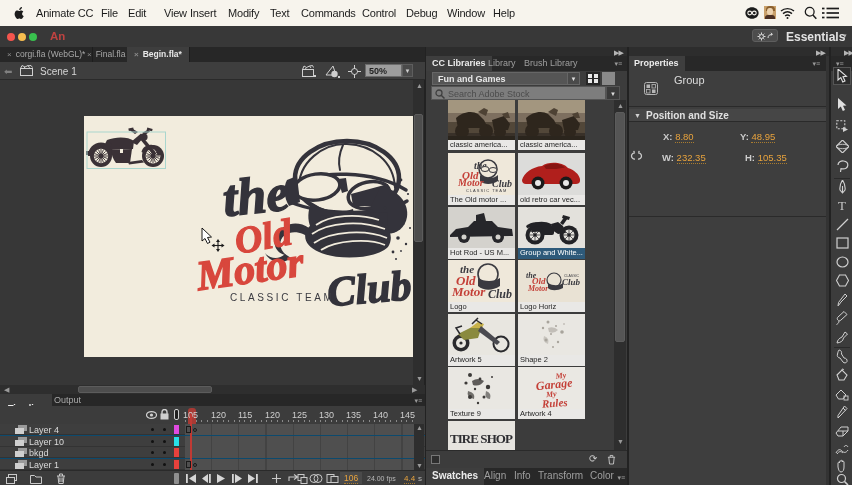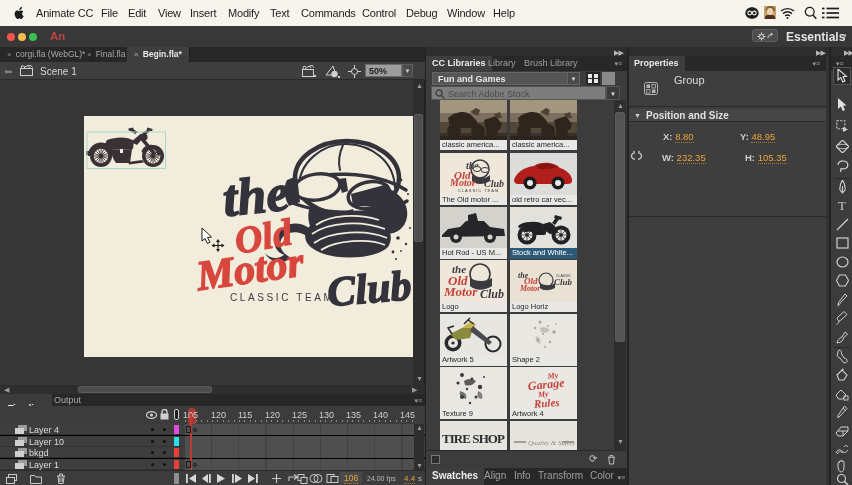--- a/index.html
+++ b/index.html
@@ -41,21 +41,21 @@
   
   .sb { background:#2e2e2e; }
   .sbthumb { position:absolute; background:#4d4d4d; border:1px solid #5c5c5c; border-radius:2px; }
   .arrow { position:absolute; color:#9a9a9a; font-size:7px; }
 
   
   #tl-tabs { left:0; top:394px; width:426px; height:12px; background:#272727;
     font-size:9px; color:#a9a9a9; }
   #tl-head { left:0; top:406px; width:426px; height:18px; background:#3c3c3c;
     color:#cfcfcf; }
-  #tl-rows { left:0; top:424px; width:426px; height:46px; background:#000000; }
+  #tl-rows { left:0; top:424px; width:426px; height:46px; background:#0c4a6e; }
   .trow { position:absolute; left:0; width:426px; height:11px; background:#3e3e3e;
     border-bottom:1px solid #333; }
   .trow .nm { position:absolute; left:29px; top:1px; font-size:9px; color:#dadada; }
   .dot { position:absolute; top:4px; width:3px; height:3px; border-radius:50%; background:#111; }
   .sw { position:absolute; left:174px; top:1px; width:5px; height:9px; }
   .fr { position:absolute; left:185px; top:0; width:229px; height:11px; background:#4f4f4f;
     background-image:repeating-linear-gradient(90deg, transparent 0 26px, #434343 26px 27.2px); }
   .kf { position:absolute; left:186px; top:2px; width:5px; height:7px; border:1px solid #1a1a1a; background:#4f4f4f; z-index:2; }
   .ko { position:absolute; top:4px; width:4px; height:4px; border:1px solid #1a1a1a; border-radius:50%; background:#4f4f4f; z-index:2; }
   #tl-foot { left:0; top:470px; width:426px; height:15px; background:#3c3c3c;
@@ -87,21 +87,21 @@
 <div id="app">
 
   <div id="menubar" class="abs">
     <svg class="abs" style="left:14px;top:7px" width="11" height="13" viewBox="0 0 11 13">
       <path fill="#1c1c1c" d="M7.2 2.1c.5-.6.9-1.5.7-2.1-.7 0-1.5.5-2 1.1-.4.5-.8 1.4-.7 2 .8.1 1.5-.4 2-1z"></path>
       <path fill="#1c1c1c" d="M8.1 6.9c0-1.4 1.1-2.1 1.2-2.2-.7-1-1.7-1.1-2-1.1-.9-.1-1.7.5-2.1.5-.4 0-1.1-.5-1.8-.5-.9 0-1.8.5-2.3 1.4-1 1.7-.3 4.2.7 5.6.5.7 1 1.4 1.8 1.4.7 0 1-.5 1.8-.5s1.1.5 1.8.5c.8 0 1.3-.7 1.7-1.4.6-.8.8-1.6.8-1.6s-1.6-.6-1.6-2.1z"></path>
     </svg>
     <span class="mi b" style="left:36px">Animate CC</span>
     <span class="mi" style="left:101px">File</span>
     <span class="mi" style="left:128px">Edit</span>
-    <span class="mi" style="left:158px">View</span>
+    <span class="mi" style="left:164px">View</span>
     <span class="mi" style="left:190px">Insert</span>
     <span class="mi" style="left:228px">Modify</span>
     <span class="mi" style="left:270px">Text</span>
     <span class="mi" style="left:301px">Commands</span>
     <span class="mi" style="left:362px">Control</span>
     <span class="mi" style="left:406px">Debug</span>
     <span class="mi" style="left:447px">Window</span>
     <span class="mi" style="left:493px">Help</span>
 
     <svg class="abs" style="left:745px;top:7px" width="14" height="12" viewBox="0 0 14 12">
@@ -498,21 +498,21 @@
 
     <div class="abs" style="left:5px;top:30px;width:175px;height:14px;background:#7d7d7d;border:1px solid #555">
       <svg class="abs" style="left:3px;top:2px" width="10" height="10" viewBox="0 0 10 10">
         <circle cx="4" cy="4" r="3" fill="none" stroke="#3f3f3f" stroke-width="1.3"></circle>
         <line x1="6.2" y1="6.2" x2="9.5" y2="9.5" stroke="#3f3f3f" stroke-width="1.5"></line>
       </svg>
       <span class="abs" style="left:16px;top:2px;font-size:9px;color:#4c4c4c">Search Adobe Stock</span>
     </div>
     <div class="abs" style="left:180px;top:30px;width:14px;height:14px;background:#3a3a3a;border:1px solid #555;color:#ddd;font-size:6px;text-align:center;line-height:14px">▼</div>
 
-    <div id="grid" class="abs" style="left:8px;top:44px;width:162px;height:350px;overflow:hidden">
+    <div id="grid" class="abs" style="left:16px;top:44px;width:162px;height:350px;overflow:hidden">
 
       <div class="cell" style="left:6px;top:0;height:39.5px;background:linear-gradient(#a3967f 0 32%, #7d6f5f 32% 56%, #524739 56% 82%, #393129 82%)">
         <svg width="67" height="40" viewBox="0 0 67 40">
           <g fill="#2e261d">
             <circle cx="14" cy="31" r="7"></circle>
               <circle cx="38" cy="31" r="7"></circle>
             <path d="M8 18 C14 12 24 10 30 14 L36 20 L40 28 L10 28 Z"></path>
             <path d="M30 12 L36 8 L40 10 L38 16 Z" fill="#4e4234"></path>
             <circle cx="52" cy="32" r="6"></circle>
             <path d="M44 20 L56 16 L62 24 L60 30 L46 30 Z"></path>
@@ -598,21 +598,21 @@
           <path d="M12 18 C18 14 27 13.5 33 17 L36 24 L14 25 Z"></path>
           <path d="M33 17 L40 15 L45 19 L48 26 L40 27 L34 23 Z"></path>
           <path d="M42 16 L47 9 L50 11 L45 18 Z"></path>
           <path d="M45 8 L52 10 L51 13 L44 11 Z"></path>
           <path d="M8 19 C12 15 20 14 24 17 L24 19 L9 21 Z"></path>
           <rect x="24" y="21" width="12" height="7" rx="2"></rect>
             </g>
         </svg>
       </div>
       <div class="cl" style="left:6px;top:148px">Hot Rod - US M...</div>
-      <div class="cl" style="left:76px;top:148px;background:#2e5a7a;color:#fff">Stock and White...</div>
+      <div class="cl" style="left:76px;top:148px;background:#2e5a7a;color:#fff">Group and White...</div>
 
       <div class="cell" style="left:6px;top:160px;height:41.5px;background:#efe8da">
         <svg width="67" height="42" viewBox="0 0 67 42">
           <text x="12" y="13" font-family="Liberation Serif" font-style="italic" font-weight="bold" font-size="11" fill="#3a3a40">the</text>
           <circle cx="40" cy="14" r="10" fill="none" stroke="#3a3a40" stroke-width="1.6"></circle>
           <path d="M30 18 C36 22 46 22 52 18 L52 26 C44 31 36 31 30 26 Z" fill="#3a3a40"></path>
           <text x="8" y="25" font-family="Liberation Serif" font-style="italic" font-weight="bold" font-size="13" fill="#c44038">Old</text>
           <text x="4" y="36" font-family="Liberation Serif" font-style="italic" font-weight="bold" font-size="13" fill="#c44038">Motor</text>
           <text x="40" y="38" font-family="Liberation Serif" font-style="italic" font-weight="bold" font-size="12" fill="#3a3a40">Club</text>
         </svg>
@@ -691,27 +691,20 @@
         </svg>
       </div>
       <div class="cl" style="left:6px;top:308.5px">Texture 9</div>
       <div class="cl" style="left:76px;top:308.5px">Artwork 4</div>
 
       <div class="cell" style="left:6px;top:320.5px;height:29.5px;background:#e6e4df">
         <svg width="67" height="30" viewBox="0 0 67 30">
           <text x="2" y="22" font-family="Liberation Serif" font-weight="bold" font-size="13" fill="#2e2e32" textLength="63">TIRE SHOP</text>
         </svg>
       </div>
-      <div class="cell" style="left:76px;top:320.5px;height:29.5px;background:#e6e4df">
-        <svg width="67" height="30" viewBox="0 0 67 30">
-          <line x1="4" y1="21" x2="16" y2="21" stroke="#8a8880" stroke-width="1.5"></line>
-          <text x="18" y="24" font-family="Liberation Serif" font-style="italic" font-size="7" fill="#8a8880">Quality &amp; Safety</text>
-          <line x1="52" y1="21" x2="64" y2="21" stroke="#8a8880" stroke-width="1.5"></line>
-        </svg>
-      </div>
     </div>
 
     <div class="abs sb" style="left:188px;top:44px;width:12px;height:350px"></div>
     <span class="arrow" style="left:191px;top:46px">▲</span>
     <div class="sbthumb" style="left:189px;top:56px;width:10px;height:230px;background:#555"></div>
     <span class="arrow" style="left:191px;top:382px">▼</span>
 
     <div class="abs" style="left:0;top:394px;width:202px;height:18px;background:#3c3c3c;border-top:1px solid #2a2a2a">
       <span class="abs" style="left:5px;top:4px;width:9px;height:9px;border:1px solid #777;background:#2e2e2e"></span>
       <span class="abs" style="left:163px;top:2px;color:#c9c9c9;font-size:10px">⟳</span>

